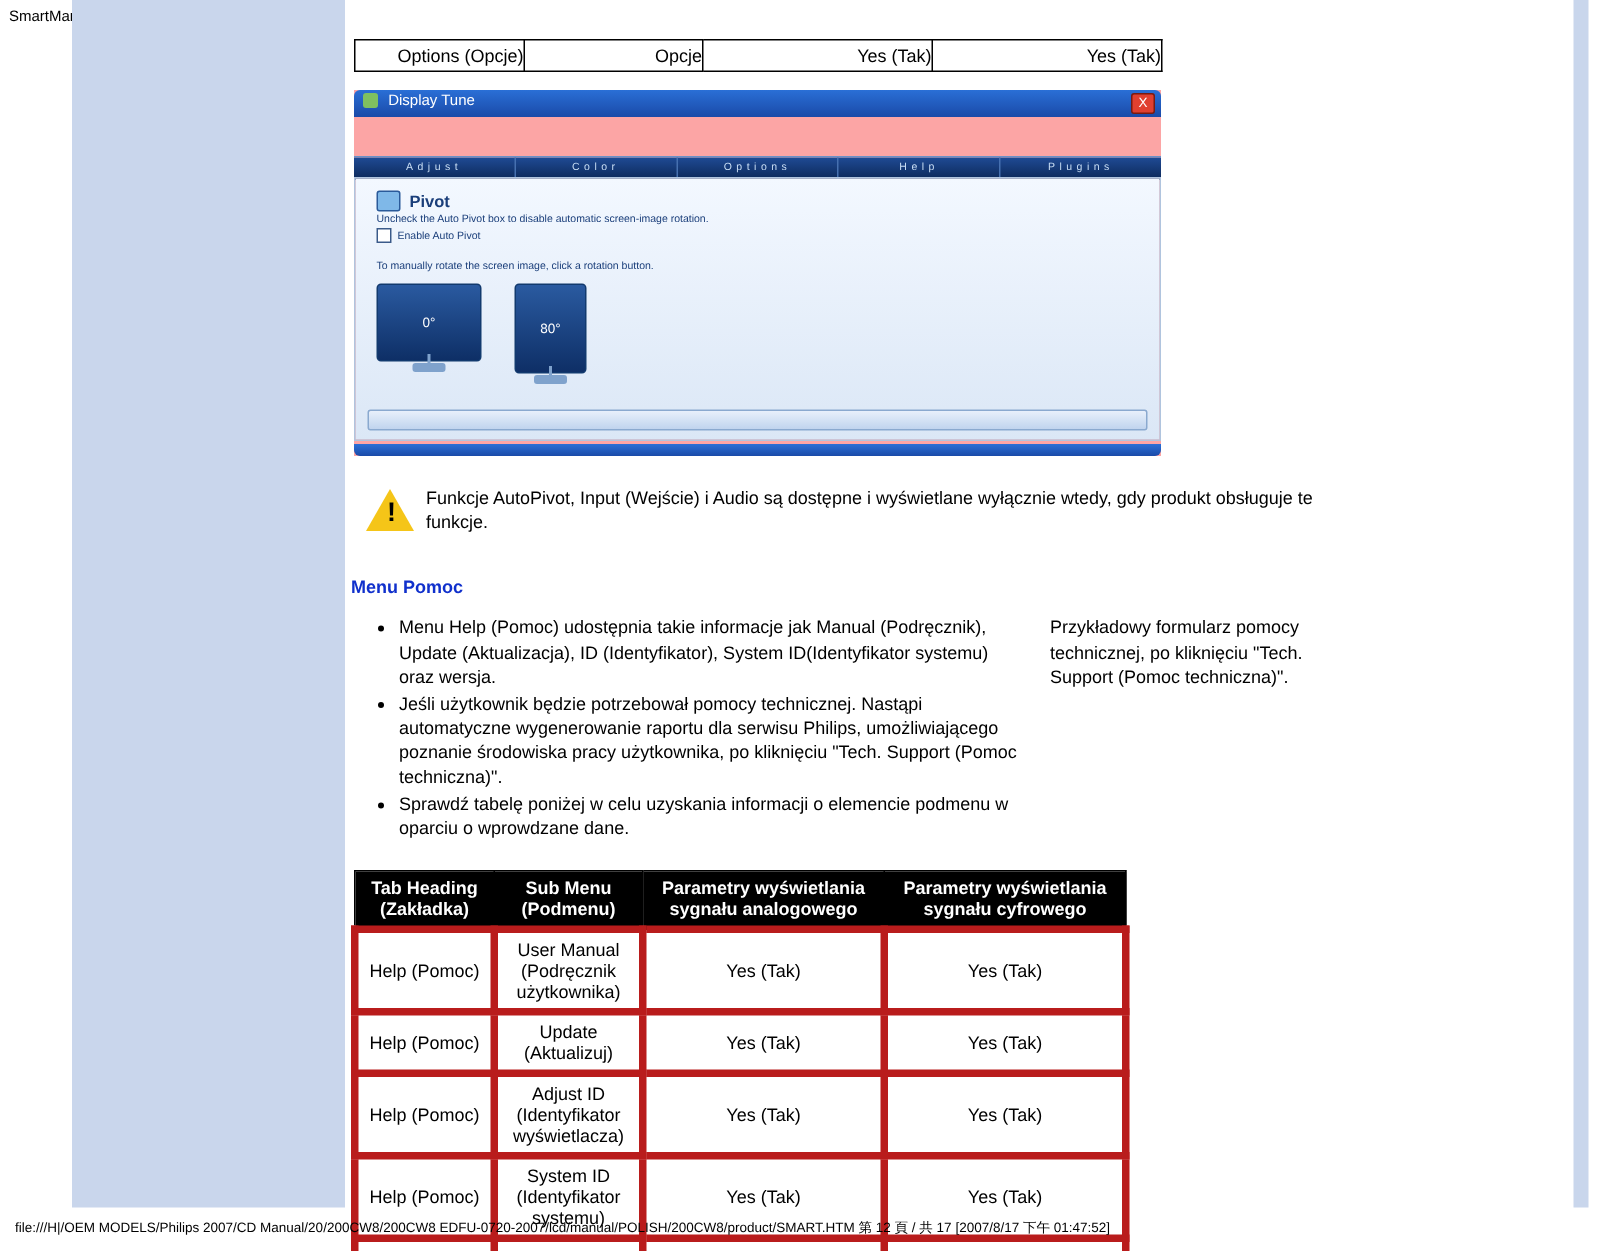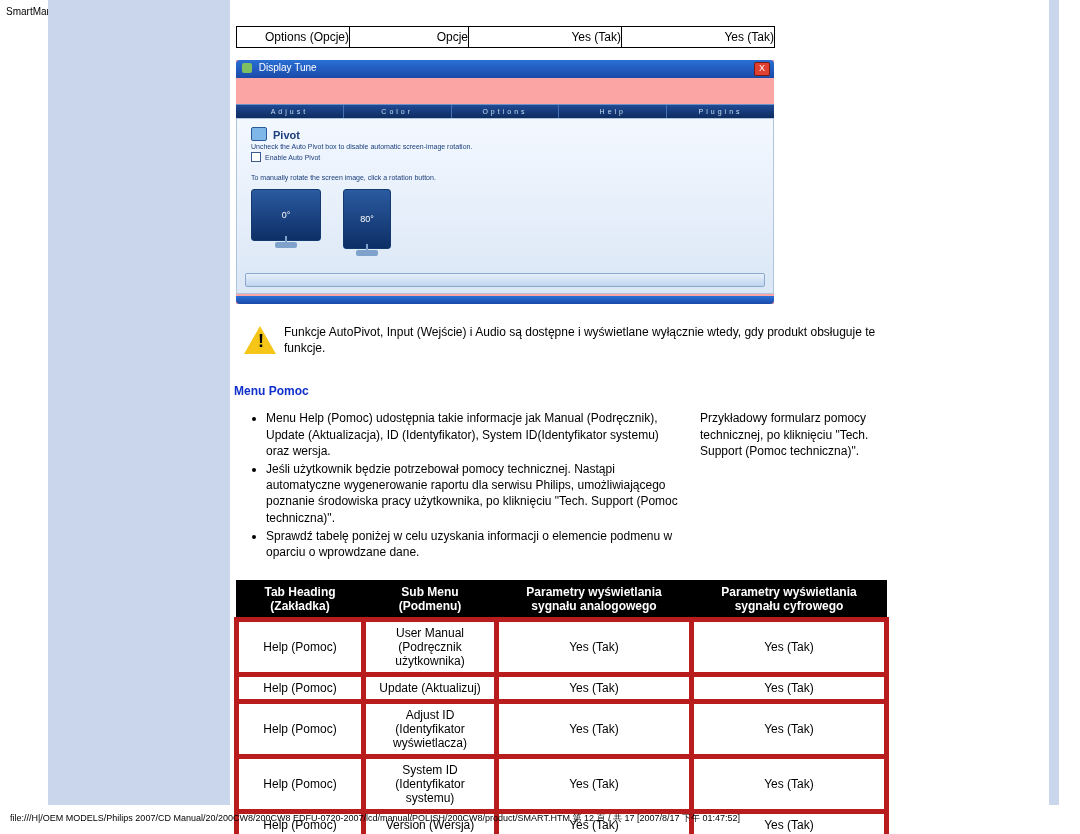--- a/index.html
+++ b/index.html
@@ -53,21 +53,21 @@
   .tri-b{position:absolute;left:-2px;top:5px;font-weight:bold;font-size:18px;color:#000;}
   .note-text{flex:1;font-size:12px;line-height:1.35;color:#000;}
   .section-title{color:#1030cc;font-weight:bold;font-size:12px;margin:28px 0 12px 2px;}
   .twocol{display:flex;gap:20px;}
   .bul{width:448px;}
   .bul ul{margin:0 0 0 34px;padding:0;}
   .bul li{font-size:12px;line-height:1.35;margin-bottom:2px;}
   .side{width:180px;font-size:12px;line-height:1.35;}
   
   table.big{border-collapse:collapse;margin-left:2px;margin-top:18px;}
-  table.big th{background:#000;color:#fff;font-weight:bold;font-size:12px;border:1px solid #000;padding:4px 17px;}
+  table.big th{background:#000;color:#fff;font-weight:bold;font-size:12px;border:1px solid #000;padding:4px 0;}
   table.big td{border:5px solid #b91c1c;font-size:12px;text-align:center;padding:4px 6px;}
   table.big .w1{width:92px;}
   table.big .w2{width:98px;}
   table.big .w3{width:160px;}
   table.big .w4{width:160px;}
   .footer-path{position:absolute;left:10px;top:812px;font-size:9px;color:#000;}
 </style>
 </head>
 <body>
 

